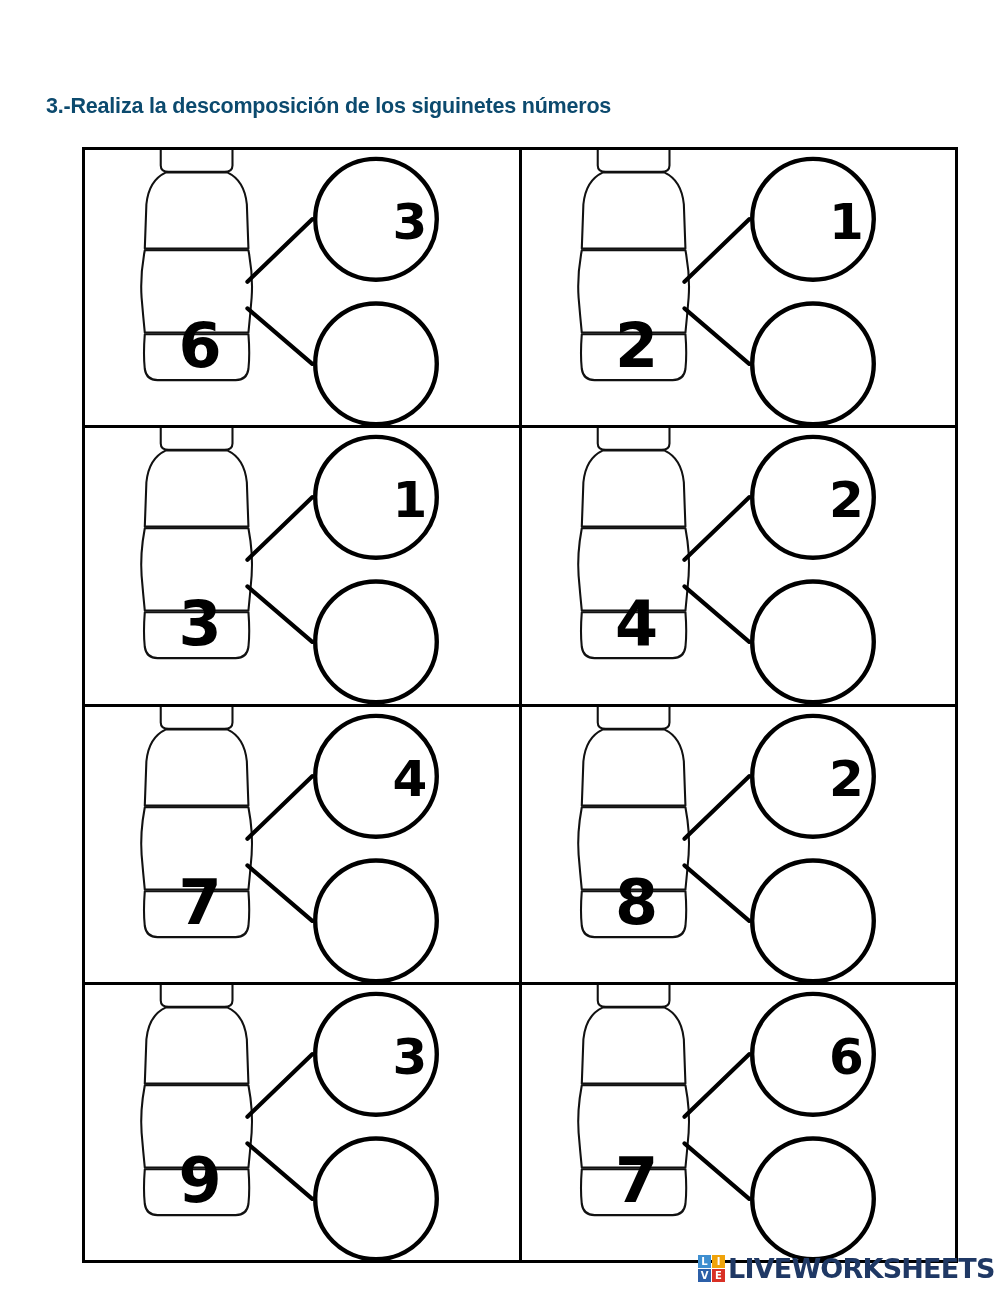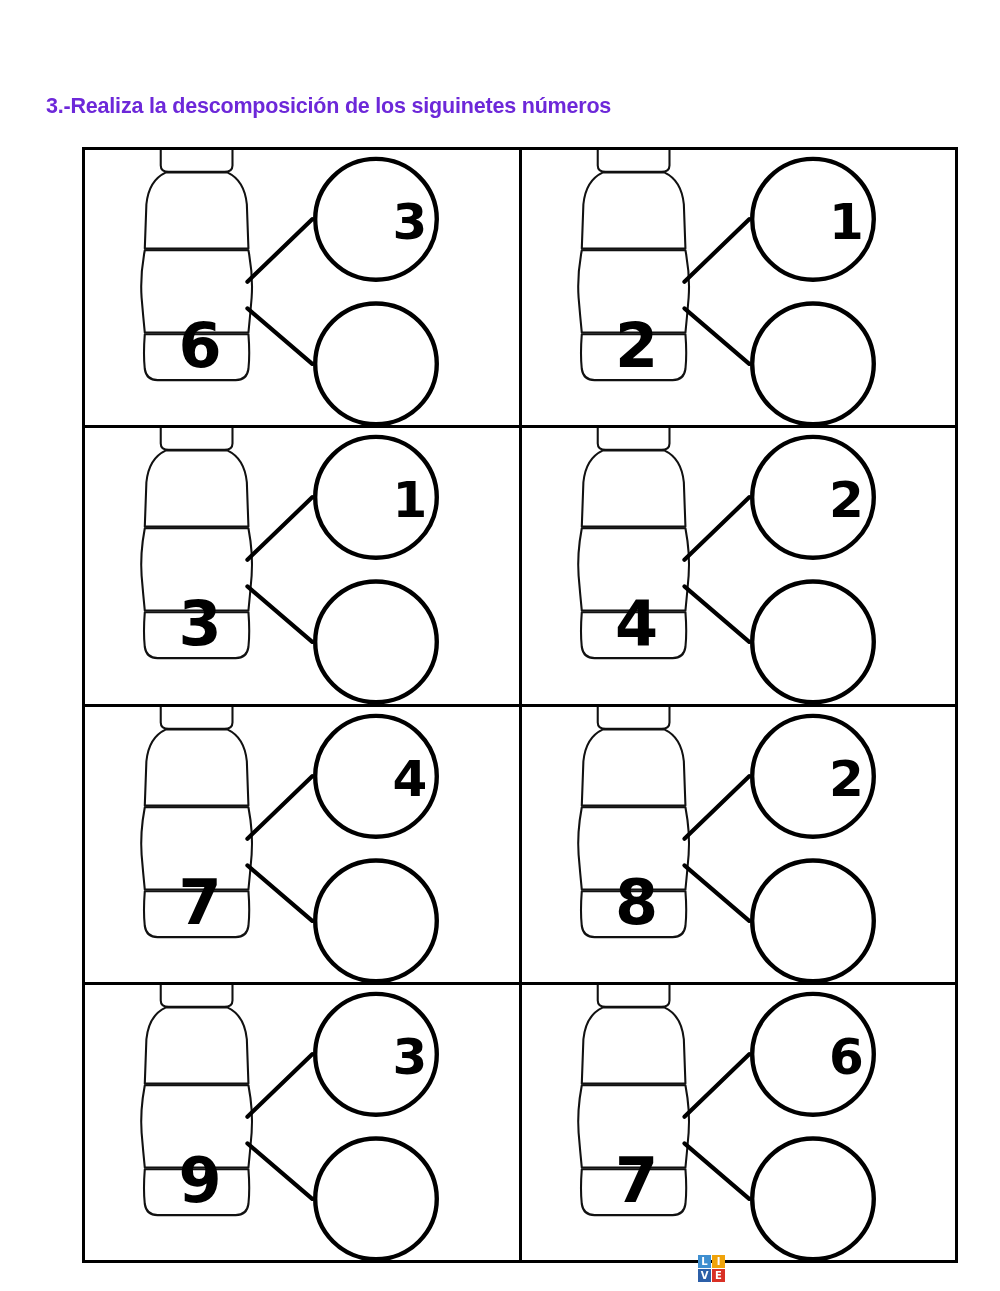--- a/index.html
+++ b/index.html
@@ -16,21 +16,21 @@
     overflow: hidden;
   }
 
   
   #worksheet-title {
     position: absolute;
     left: 46px;
     top: 80px;
     font-size: 21.5px;
     font-weight: bold;
-    color: #6d28d9;
+    color: #0c4a6e;
     letter-spacing: -0.2px;
     white-space: nowrap;
   }
 
   
   #exercise-grid {
     position: absolute;
     left: 82px;
     top: 147px;
     width: 876px;
@@ -329,13 +329,14 @@
     </div>
   </div>
 
 <div id="lw-logo">
   <div id="lw-tiles">
       <span class="lw-tile" style="background: rgb(63, 143, 208);">L</span>
       <span class="lw-tile" style="background: rgb(240, 163, 10);">I</span>
       <span class="lw-tile" style="background: rgb(44, 95, 168);">V</span>
       <span class="lw-tile" style="background: rgb(217, 48, 37);">E</span>
     </div>
+  <span id="lw-wordmark" style="color: rgb(31, 56, 100);">LIVEWORKSHEETS</span>
 </div>
 
 </body></html>

